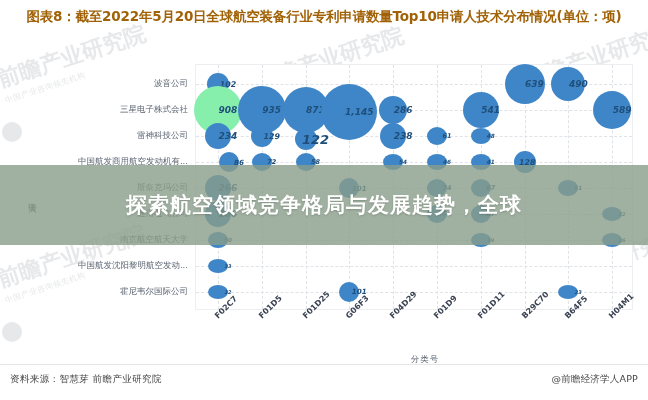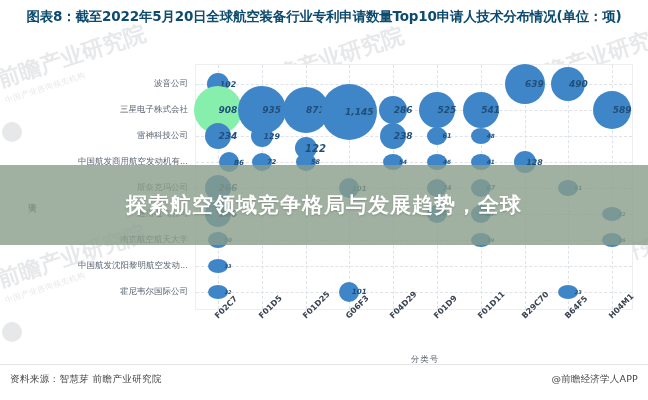--- a/index.html
+++ b/index.html
@@ -18,21 +18,21 @@
   }
   .wm .wm-sub{display:block;font-size:.36em;letter-spacing:.5px;font-weight:normal;margin-top:1px;}
   .wm-logo{
     position:absolute;width:20px;height:20px;border-radius:50%;
     background:#e7e8ea;pointer-events:none;
   }
 
   
   .title{
     position:absolute;left:18px;top:8px;width:612px;
-    text-align:center;font-size:13.5px;font-weight:bold;color:#0c4a6e;
+    text-align:center;font-size:13.5px;font-weight:bold;color:#a16207;
     line-height:17px;letter-spacing:-.2px;
   }
 
   
   .plot-wrap{position:absolute;left:195px;top:64px;width:438px;height:246px;}
   .plot{position:absolute;inset:0;background:#ffffff;border:1px solid #eceef1;box-sizing:border-box;}
   .vgrid,.hgrid{position:absolute;pointer-events:none;}
   .vgrid{top:0;bottom:0;width:0;border-left:1px dashed #dfe3e8;}
   .hgrid{left:0;right:0;height:0;border-top:1px dashed #dfe3e8;}
 
@@ -180,33 +180,30 @@
         </div>
         <div class="bubble" style="width: 46px; height: 46px; left: 109.5px; top: 45.3158px; background: rgb(63, 134, 201); color: rgb(31, 78, 121); font-size: 9px;">
           <span>871</span>
         </div>
         <div class="bubble" style="width: 56px; height: 56px; left: 153.3px; top: 47px; background: rgb(63, 134, 201); color: rgb(31, 78, 121); font-size: 9px;">
           <span>1,145</span>
         </div>
         <div class="bubble" style="width: 28px; height: 28px; left: 197.1px; top: 45.3158px; background: rgb(63, 134, 201); color: rgb(31, 78, 121); font-size: 9px;">
           <span>286</span>
         </div>
-        <div class="bubble" style="width: 36px; height: 36px; left: 240.9px; top: 45.3158px; background: rgb(63, 134, 201); color: rgb(31, 78, 121); font-size: 9px;">
-          <span>525</span>
-        </div>
         <div class="bubble" style="width: 36px; height: 36px; left: 284.7px; top: 45.3158px; background: rgb(63, 134, 201); color: rgb(31, 78, 121); font-size: 9px;">
           <span>541</span>
         </div>
         <div class="bubble" style="width: 26px; height: 26px; left: 21.9px; top: 71.2105px; background: rgb(63, 134, 201); color: rgb(31, 78, 121); font-size: 9px;">
           <span>234</span>
         </div>
         <div class="bubble" style="width: 22px; height: 22px; left: 65.7px; top: 71.2105px; background: rgb(63, 134, 201); color: rgb(31, 78, 121); font-size: 7.92px;">
           <span>129</span>
         </div>
-        <div class="bubble" style="width: 22px; height: 22px; left: 109.5px; top: 83px; background: rgb(63, 134, 201); color: rgb(31, 78, 121); font-size: 10px;">
+        <div class="bubble" style="width: 22px; height: 22px; left: 109.5px; top: 74px; background: rgb(63, 134, 201); color: rgb(31, 78, 121); font-size: 13px;">
           <span>122</span>
         </div>
         <div class="bubble" style="width: 26px; height: 26px; left: 197.1px; top: 71.2105px; background: rgb(63, 134, 201); color: rgb(31, 78, 121); font-size: 9px;">
           <span>238</span>
         </div>
         <div class="bubble" style="width: 18px; height: 18px; left: 240.9px; top: 71.2105px; background: rgb(63, 134, 201); color: rgb(31, 78, 121); font-size: 6.48px;">
           <span>61</span>
         </div>
         <div class="bubble" style="width: 16px; height: 16px; left: 284.7px; top: 71.2105px; background: rgb(63, 134, 201); color: rgb(31, 78, 121); font-size: 5.76px;">
           <span>48</span>
@@ -222,21 +219,21 @@
         </div>
         <div class="bubble" style="width: 16px; height: 16px; left: 197.1px; top: 97.1053px; background: rgb(63, 134, 201); color: rgb(31, 78, 121); font-size: 5.76px;">
           <span>54</span>
         </div>
         <div class="bubble" style="width: 16px; height: 16px; left: 240.9px; top: 97.1053px; background: rgb(63, 134, 201); color: rgb(31, 78, 121); font-size: 5.76px;">
           <span>46</span>
         </div>
         <div class="bubble" style="width: 16px; height: 16px; left: 284.7px; top: 97.1053px; background: rgb(63, 134, 201); color: rgb(31, 78, 121); font-size: 5.76px;">
           <span>41</span>
         </div>
-        <div class="bubble" style="width: 22px; height: 22px; left: 328.5px; top: 97.1053px; background: rgb(63, 134, 201); color: rgb(31, 78, 121); font-size: 7.92px;">
+        <div class="bubble" style="width: 22px; height: 22px; left: 328.5px; top: 97.1053px; background: rgb(63, 134, 201); color: rgb(31, 78, 121); font-size: 7.92px; justify-content: flex-end;">
           <span>128</span>
         </div>
         <div class="bubble" style="width: 26px; height: 26px; left: 21.9px; top: 123px; background: rgb(63, 134, 201); color: rgb(31, 78, 121); font-size: 9px;">
           <span>266</span>
         </div>
         <div class="bubble" style="width: 20px; height: 20px; left: 153.3px; top: 123px; background: rgb(63, 134, 201); color: rgb(31, 78, 121); font-size: 7.2px;">
           <span>101</span>
         </div>
         <div class="bubble" style="width: 18px; height: 18px; left: 240.9px; top: 123px; background: rgb(63, 134, 201); color: rgb(31, 78, 121); font-size: 6.48px;">
           <span>74</span>

